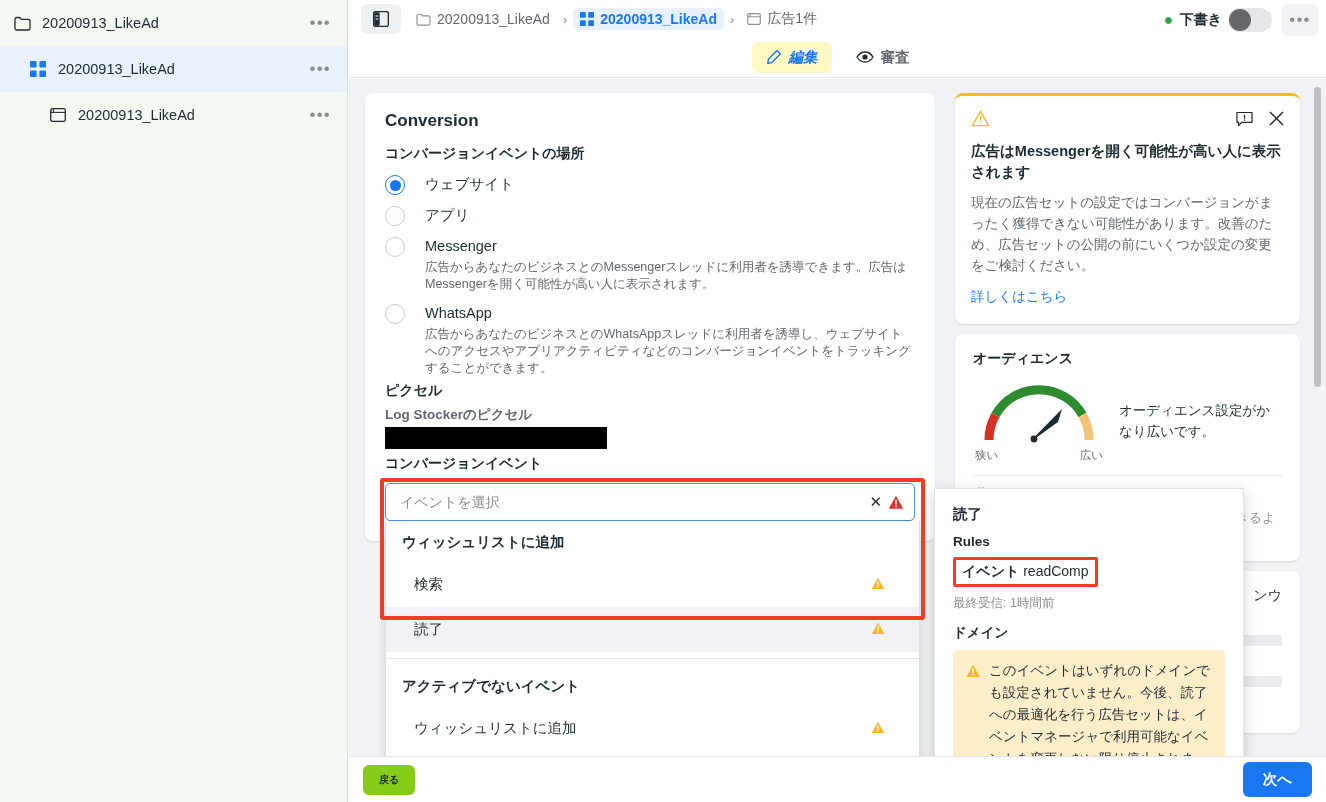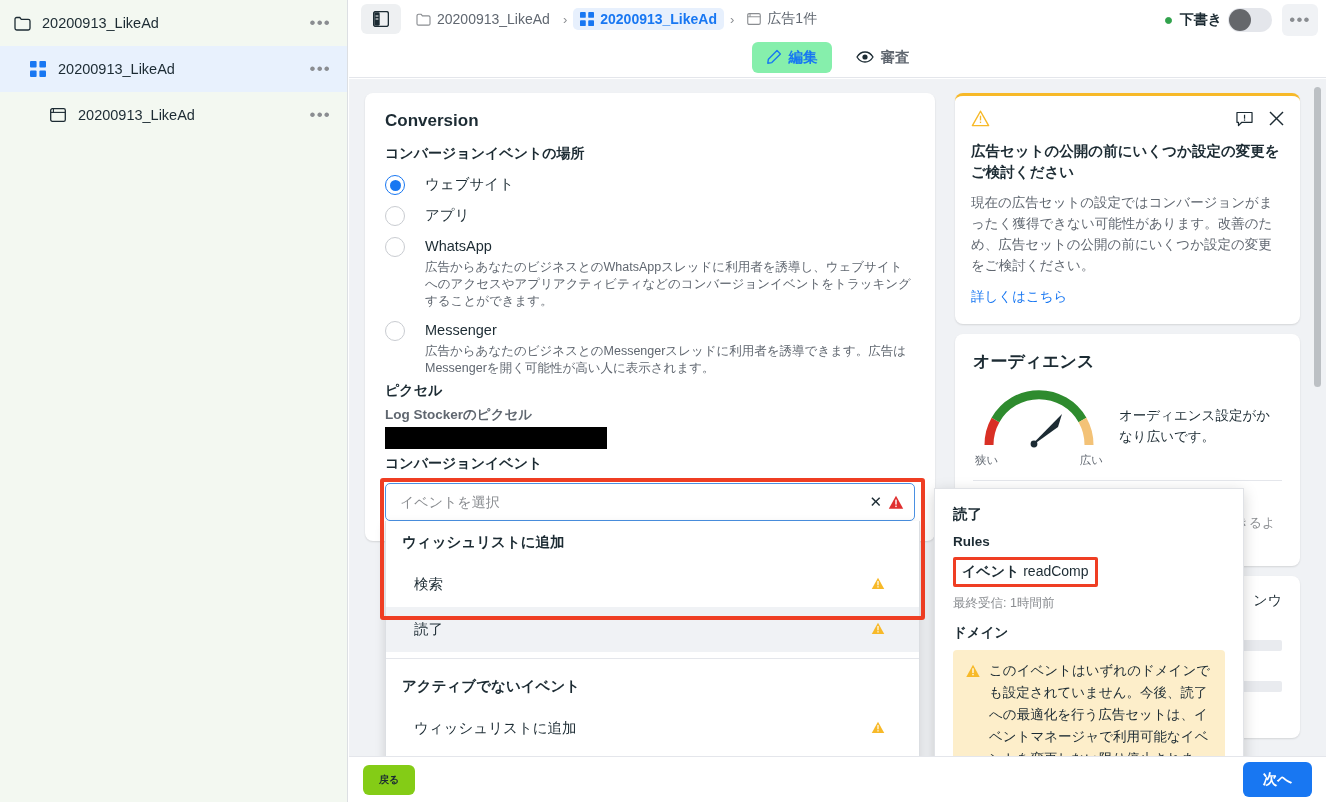--- a/index.html
+++ b/index.html
@@ -83,21 +83,21 @@
     display: flex; align-items: center; justify-content: center; cursor: pointer;
     margin-left: 4px;
   }
 
   .tb-row2 { display: flex; align-items: center; justify-content: center; gap: 10px; height: 38px; }
   .seg {
     display: flex; align-items: center; gap: 7px;
     padding: 6px 14px; border-radius: 6px; cursor: pointer;
     font-size: 14.5px; font-weight: 700; color: #606770;
   }
-  .seg.active { background: #86efac; color: #1877f2; }
+  .seg.active { background: #fef9c3; color: #1877f2; font-style: italic; }
 
   
   .canvas {
     position: absolute; left: 349px; top: 79px; right: 0; bottom: 0;
     background: #f0f2f5; overflow: hidden;
   }
 
   .left-col {
     position: absolute; left: 16px; top: 14px; width: 570px;
   }
@@ -165,21 +165,21 @@
   }
   .alert-card { border-top: 3px solid #f7b928; padding: 14px 16px 18px 16px; }
   .alert-head { display:flex; align-items:center; justify-content:space-between; margin-bottom: 10px; }
   .alert-actions { display:flex; align-items:center; gap: 16px; }
   .alert-title { font-size: 14.5px; font-weight: 700; line-height: 21px; color:#1c2b33; }
   .alert-text { font-size: 13.5px; color: #606770; line-height: 21px; margin-top: 9px; }
   .link { color: #1877f2; font-size: 13.5px; cursor: pointer; }
   .alert-link { display:inline-block; margin-top: 12px; font-weight: 400; }
 
   .aud-card { padding: 16px 18px 14px 18px; }
-  .aud-title { font-size: 17px; font-weight: 700; color: #1c2b33; }
+  .aud-title { font-size: 14px; font-weight: 700; color: #1c2b33; }
   .aud-body { display:flex; gap: 14px; margin-top: 8px; }
   .gauge-wrap { width: 132px; position: relative; }
   .gauge-labels { display:flex; justify-content: space-between; font-size: 11.5px; color:#606770; margin-top:-4px; padding: 0 2px;}
   .aud-note { font-size: 13.5px; color: #1c2b33; line-height: 21px; flex: 1 1 auto; padding-top: 24px; }
   .aud-div { height: 1px; background: #e4e6eb; margin: 12px 0 10px 0; }
   .aud-reach { font-size: 13.5px; font-weight: 700; color: #1c2b33; display:flex; align-items:center; gap:6px;}
   .aud-sub { font-size: 13px; color: #8a8d91; line-height: 19px; margin-top: 4px; }
   .info-i {
     display:inline-flex; align-items:center; justify-content:center;
     width: 14px; height: 14px; border-radius: 50%; background:#1c2b33; color:#fff;
@@ -370,30 +370,30 @@
         <div class="radio-row">
           <span class="radio"></span>
           <span class="radio-body">
             <span class="radio-title">アプリ</span>
           </span>
         </div>
 
         <div class="radio-row">
           <span class="radio"></span>
           <span class="radio-body">
-            <div class="radio-title">WhatsApp</div>
-            <div class="radio-desc">広告からあなたのビジネスとのWhatsAppスレッドに利用者を誘導し、ウェブサイトへのアクセスやアプリアクティビティなどのコンバージョンイベントをトラッキングすることができます。</div>
+            <div class="radio-title">Messenger</div>
+            <div class="radio-desc">広告からあなたのビジネスとのMessengerスレッドに利用者を誘導できます。広告はMessengerを開く可能性が高い人に表示されます。</div>
           </span>
         </div>
 
         <div class="radio-row">
           <span class="radio"></span>
           <span class="radio-body">
-            <div class="radio-title">Messenger</div>
-            <div class="radio-desc">広告からあなたのビジネスとのMessengerスレッドに利用者を誘導できます。広告はMessengerを開く可能性が高い人に表示されます。</div>
+            <div class="radio-title">WhatsApp</div>
+            <div class="radio-desc">広告からあなたのビジネスとのWhatsAppスレッドに利用者を誘導し、ウェブサイトへのアクセスやアプリアクティビティなどのコンバージョンイベントをトラッキングすることができます。</div>
           </span>
         </div>
 
         <div class="section-label" style="margin-top:0">ピクセル</div>
         <div class="sub-label" style="margin-top:2px">Log Stockerのピクセル</div>
         <div class="redacted"></div>
 
         <div class="section-label" style="margin-top:6px">コンバージョンイベント</div>
 
         <div class="combo-wrap">
@@ -487,21 +487,21 @@
               </svg>
             </span>
             <span>
               <svg width="15" height="15" viewBox="0 0 15 15">
                 <line x1="1" y1="1" x2="14" y2="14" stroke="#1c2b33" stroke-width="1.4"></line>
                 <line x1="14" y1="1" x2="1" y2="14" stroke="#1c2b33" stroke-width="1.4"></line>
               </svg>
             </span>
           </span>
         </div>
-        <div class="alert-title">広告セットの公開の前にいくつか設定の変更をご検討ください</div>
+        <div class="alert-title">広告はMessengerを開く可能性が高い人に表示されます</div>
         <div class="alert-text">現在の広告セットの設定ではコンバージョンがまったく獲得できない可能性があります。改善のため、広告セットの公開の前にいくつか設定の変更をご検討ください。</div>
         <span class="link alert-link">詳しくはこちら</span>
       </div>
 
       <div class="rc-card aud-card">
         <div class="aud-title">オーディエンス</div>
         <div class="aud-body">
           <div class="gauge-wrap">
             <svg width="132" height="72" viewBox="0 0 132 72">
               <path d="M16 64 A50 50 0 0 1 22.5 39" fill="none" stroke="#d93025" stroke-width="9" stroke-linecap="butt"></path>

